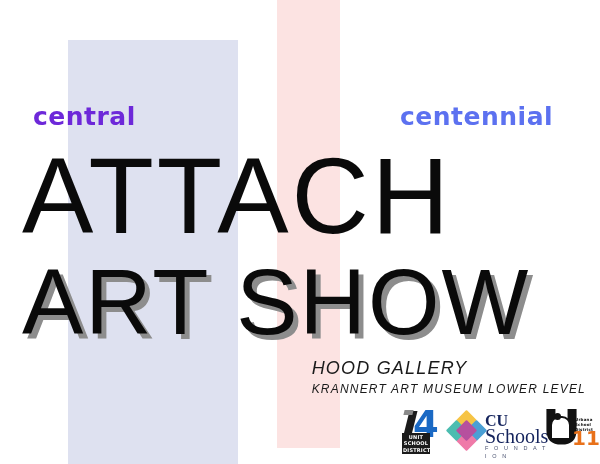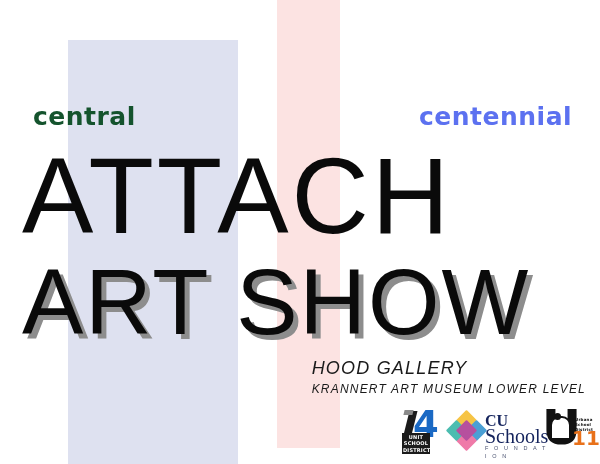--- a/index.html
+++ b/index.html
@@ -51,21 +51,21 @@
     position: absolute;
     font-family: "DejaVu Sans", sans-serif;
     font-weight: 700;
     font-size: 25px;
     letter-spacing: 0.5px;
     line-height: 34px;
     white-space: nowrap;
   }
   #school-central { left: 33px;  color: #7d1d1d; }
   #school-urbana  { left: 224px; color: #fb9a5e; }
-  #school-centennial { left: 419px; color: #5c71f0; }
+  #school-centennial { left: 400px; color: #5c71f0; }
 
   
   #title-attach {
     position: absolute;
     z-index: 2;
     left: 22px;
     top: 142px;
     font-family: "Liberation Sans", sans-serif;
     font-weight: 400;
     font-size: 107px;
@@ -295,21 +295,21 @@
 </style>
 </head>
 <body>
 
 <div id="poster">
 
   <div class="band" id="band-lavender" style="background: rgb(222, 225, 240);"></div>
   <div class="band" id="band-pink" style="background: rgb(252, 227, 226);"></div>
 
   <div id="schools-row">
-    <span class="school-name" id="school-central" style="color: #14532d;">central</span>
+    <span class="school-name" id="school-central" style="color: #6d28d9;">central</span>
     <span class="school-name" id="school-centennial" style="color: rgb(92, 113, 240);">centennial</span>
   </div>
 
   <div id="title-attach">ATTACH</div>
   <div id="title-artshow">ART SHOW</div>
 
   <div id="venue-block">
     <div class="venue-line" id="venue-gallery">HOOD GALLERY</div>
     <div class="venue-line" id="venue-museum">KRANNERT ART MUSEUM LOWER LEVEL</div>
   </div>

